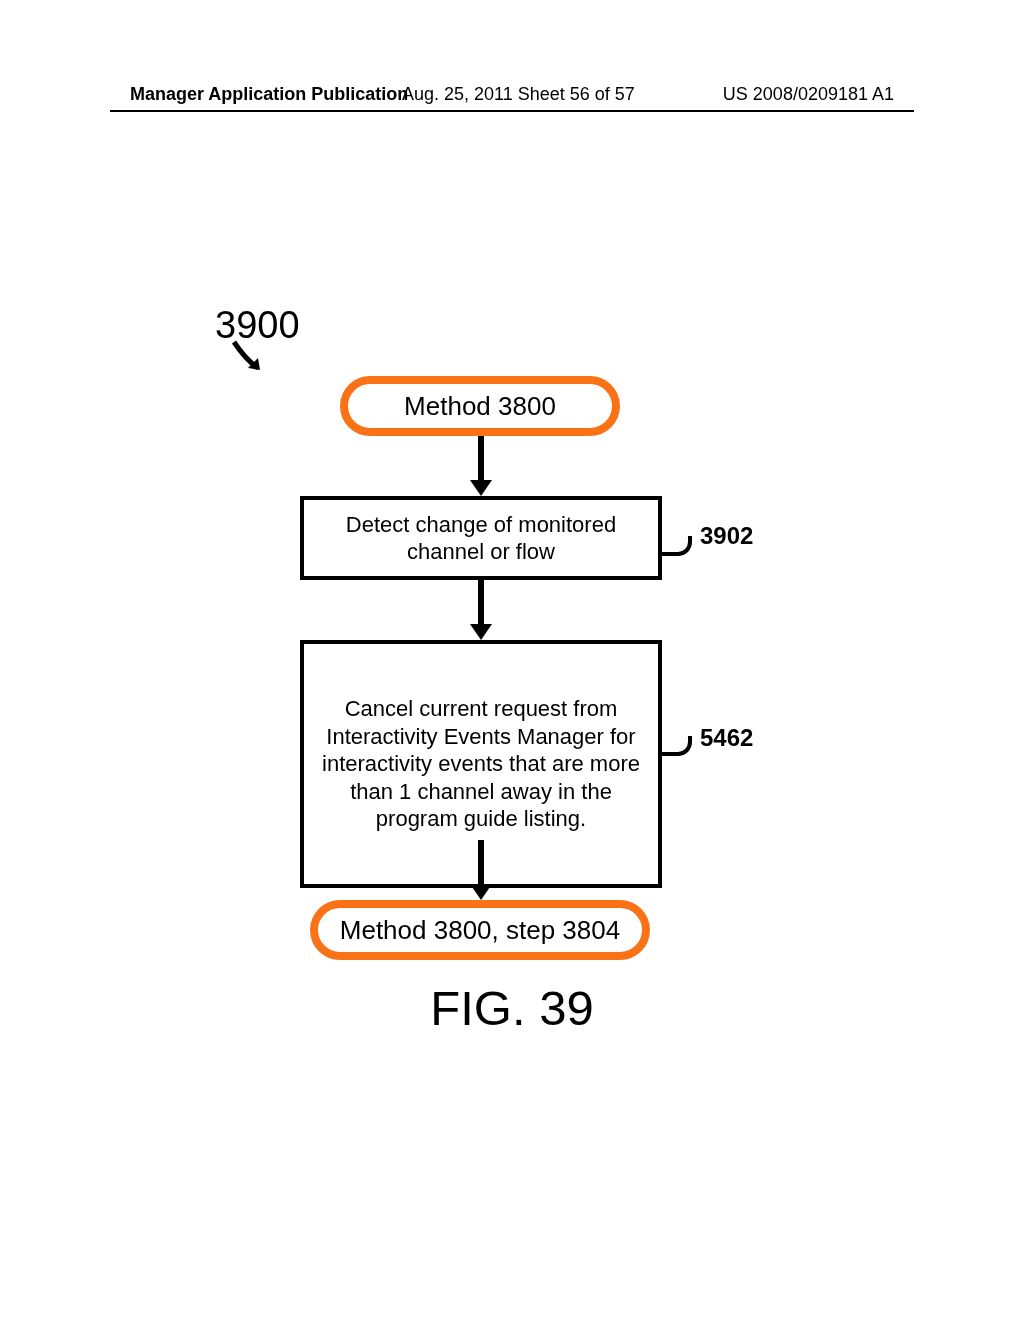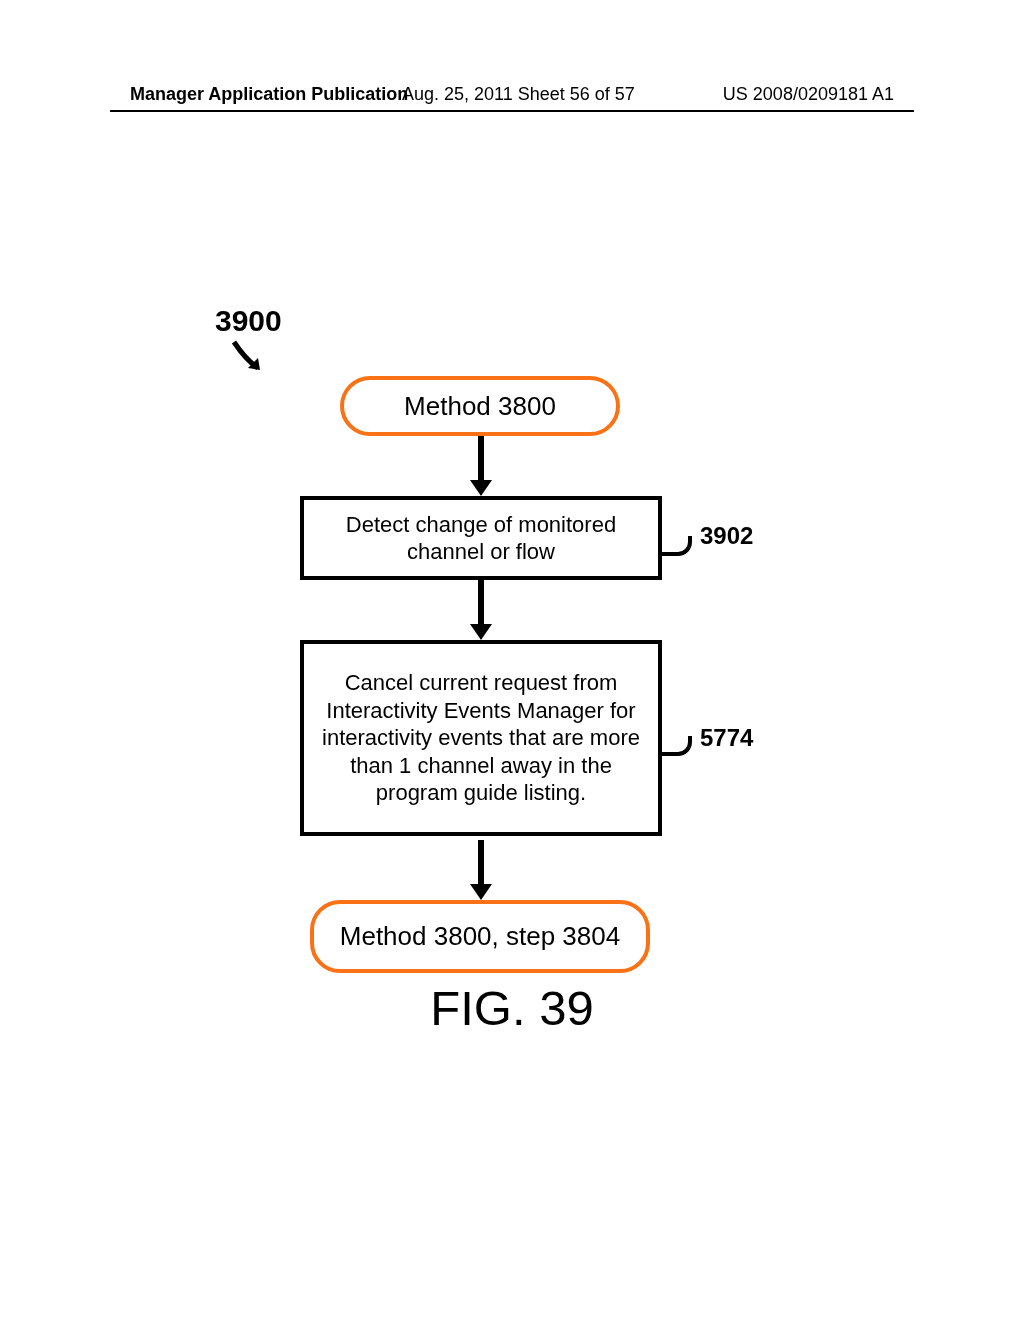--- a/index.html
+++ b/index.html
@@ -43,53 +43,53 @@
   .diagram {
     position: absolute;
     left: 0;
     width: 1024px;
   }
 
   .ref-3900 {
     position: absolute;
     top: 304px;
     left: 215px;
-    font-size: 30px;
-    font-weight: bold;
+    font-size: 38px;
+    font-weight: normal;
   }
   .ref-arrow {
     position: absolute;
     top: 338px;
     left: 230px;
     width: 40px;
     height: 40px;
   }
 
   .terminal {
     position: absolute;
-    border: 4px solid #f97316;
+    border: 8px solid #f97316;
     border-radius: 30px;
     display: flex;
     align-items: center;
     justify-content: center;
     font-size: 26px;
     text-align: center;
     padding: 8px 20px;
   }
   .terminal-start {
     top: 376px;
     left: 340px;
     width: 280px;
     height: 60px;
   }
   .terminal-end {
     top: 900px;
     left: 310px;
     width: 340px;
-    height: 73px;
+    height: 60px;
   }
 
   .process {
     position: absolute;
     border: 4px solid #000;
     display: flex;
     align-items: center;
     justify-content: center;
     font-size: 22px;
     text-align: center;
@@ -99,21 +99,21 @@
   .process-1 {
     top: 496px;
     left: 300px;
     width: 362px;
     height: 84px;
   }
   .process-2 {
     top: 640px;
     left: 300px;
     width: 362px;
-    height: 196px;
+    height: 248px;
   }
 
   .connector {
     position: absolute;
     left: 478px;
     width: 6px;
     background: #000;
   }
   .conn-1 { top: 436px; height: 48px; }
   .conn-2 { top: 580px; height: 48px; }
@@ -200,21 +200,21 @@
   <div class="callout-label lbl-3902">3902</div>
 
   <div class="connector conn-2">
     <div class="arrowhead"></div>
   </div>
 
   <div class="process process-2">
     <span>Cancel current request from Interactivity Events Manager for interactivity events that are more than 1 channel away in the program guide listing.</span>
   </div>
   <div class="callout-curve-2"></div>
-  <div class="callout-label lbl-3904">5774</div>
+  <div class="callout-label lbl-3904">5462</div>
 
   <div class="connector conn-3">
     <div class="arrowhead"></div>
   </div>
 
   <div class="terminal terminal-end">
     <span>Method 3800, step 3804</span>
   </div>
 
 </div>

